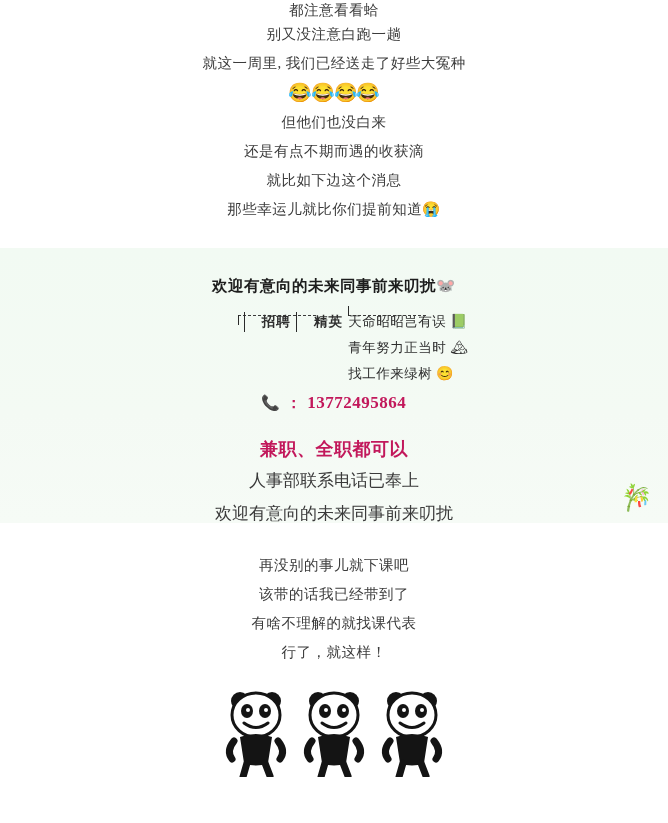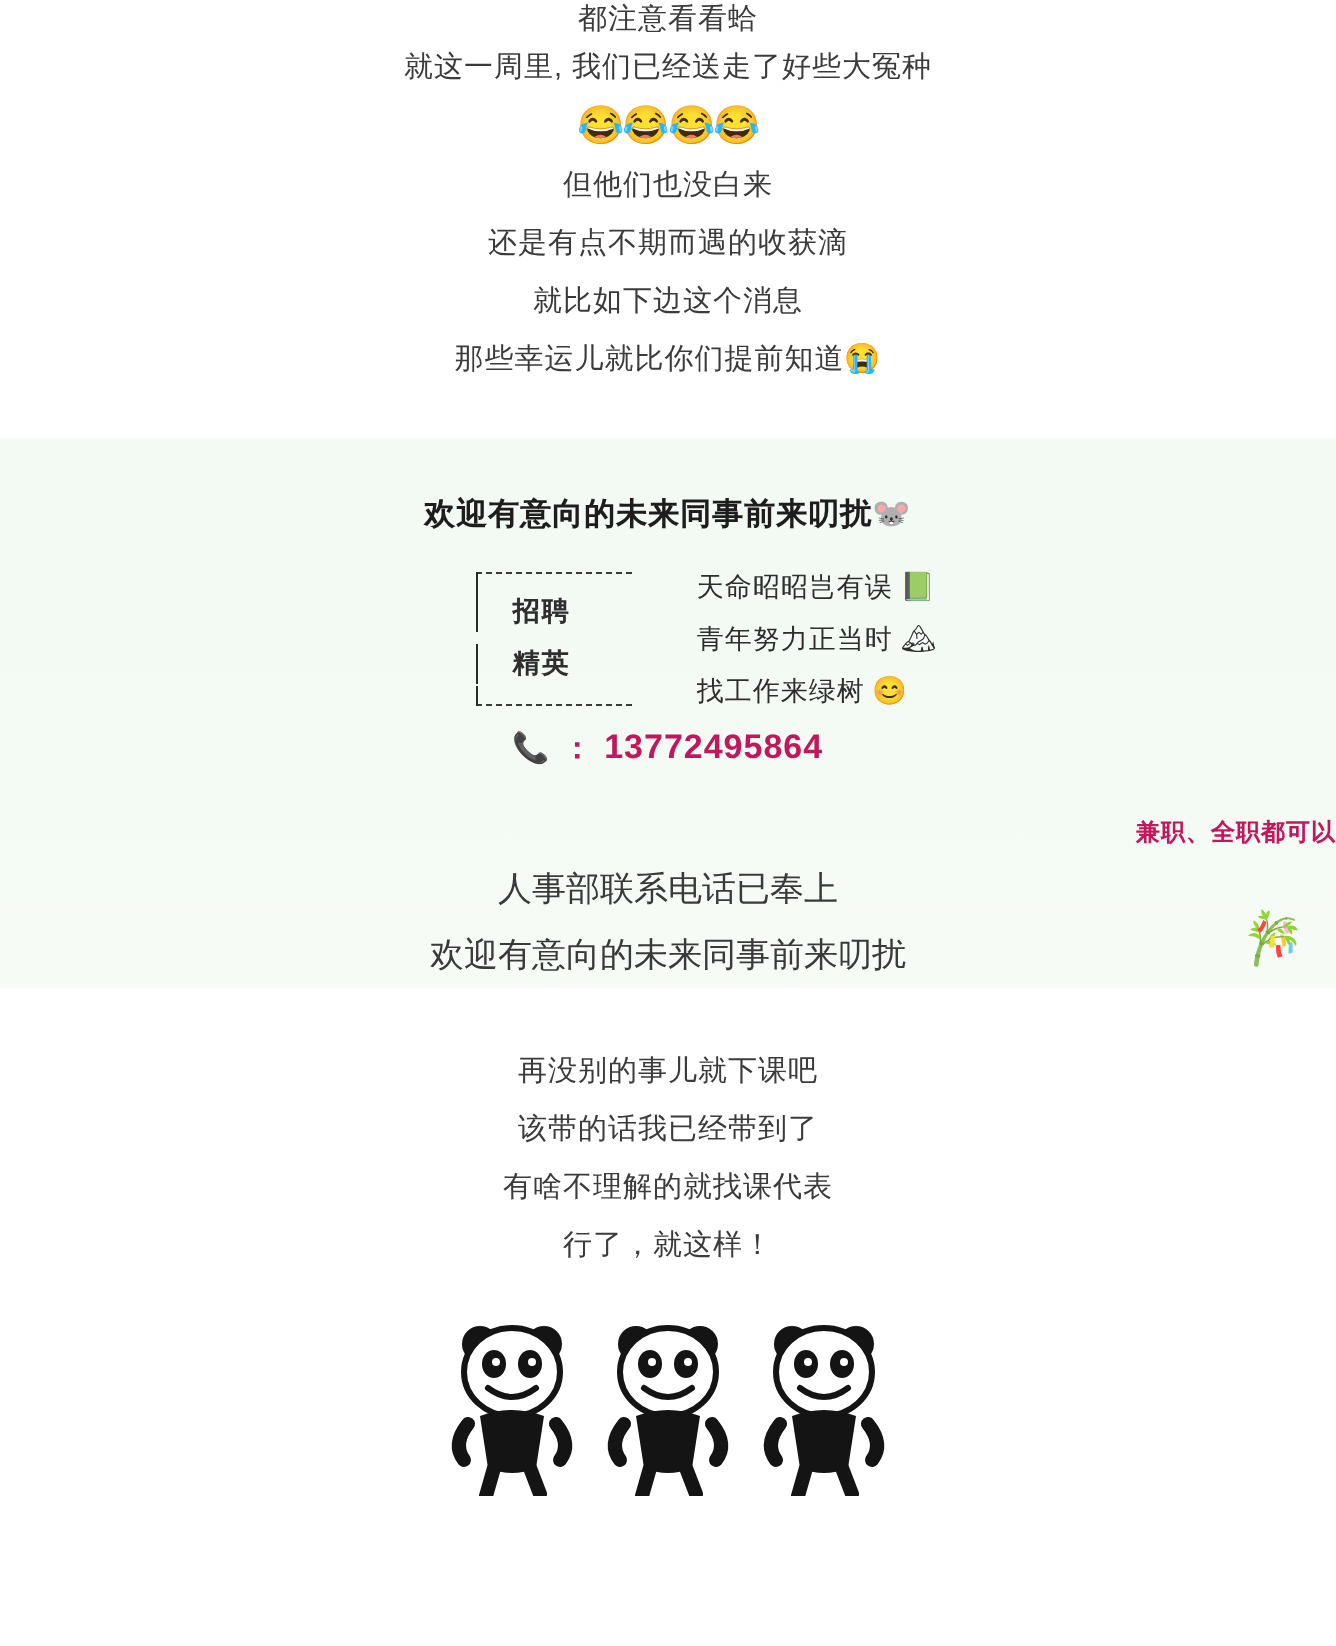--- a/index.html
+++ b/index.html
@@ -12,20 +12,21 @@
     height: 823px;
     font-family: "Liberation Sans", sans-serif;
     color: #333333;
     position: relative;
     overflow: hidden;
   }
   .page {
     width: 668px;
     height: 799px;
     position: relative;
+    font-family: Liberation Serif, serif;
   }
   .line {
     text-align: center;
     font-size: 14.5px;
     color: #3b3b3b;
     line-height: 29px;
     letter-spacing: 0.5px;
   }
   .top-block {
     padding-top: 0px;
@@ -62,21 +63,21 @@
   }
   .bracket-inner {
     display: flex;
     flex-direction: row;
     align-items: stretch;
   }
   .bracket-col {
     width: 110px;
     position: relative;
     display: flex;
-    flex-direction: column;
+    flex-direction: row;
     justify-content: space-between;
     font-size: 13.5px;
     color: #2e2e2e;
     padding-left: 39px;
   }
   .brk-top, .brk-bot {
     height: 12px;
     position: relative;
   }
   .brk-top:before {
@@ -146,22 +147,22 @@
   }
   .phone-icon { font-size: 15px; color: #c2185b; }
   .phone-colon { color: #c2185b; font-size: 15px; font-weight: bold; }
   .phone-num {
     color: #c2185b;
     font-size: 17px;
     font-weight: bold;
     letter-spacing: 0.5px;
   }
   .card-sub {
-    text-align: right;
-    font-size: 12px;
+    text-align: center;
+    font-size: 18px;
     font-weight: bold;
     color: #c2185b;
     margin-top: 24px;
     letter-spacing: 0.5px;
   }
   .card-note {
     text-align: center;
     font-size: 17px;
     color: #3a3a3a;
     line-height: 27px;
@@ -193,20 +194,21 @@
   }
   .panda svg { display: block; }
 </style>
 </head>
 <body>
 
 <div class="page">
 
   <div class="top-block">
     <div class="line">都注意看看蛤</div>
+    <div class="line">别又没注意白跑一趟</div>
     <div class="line">就这一周里, 我们已经送走了好些大冤种</div>
     <div class="emoji-row">😂😂😂😂</div>
     <div class="line">但他们也没白来</div>
     <div class="line">还是有点不期而遇的收获滴</div>
     <div class="line">就比如下边这个消息</div>
     <div class="line">那些幸运儿就比你们提前知道😭</div>
   </div>
 
   <div class="card">
 

